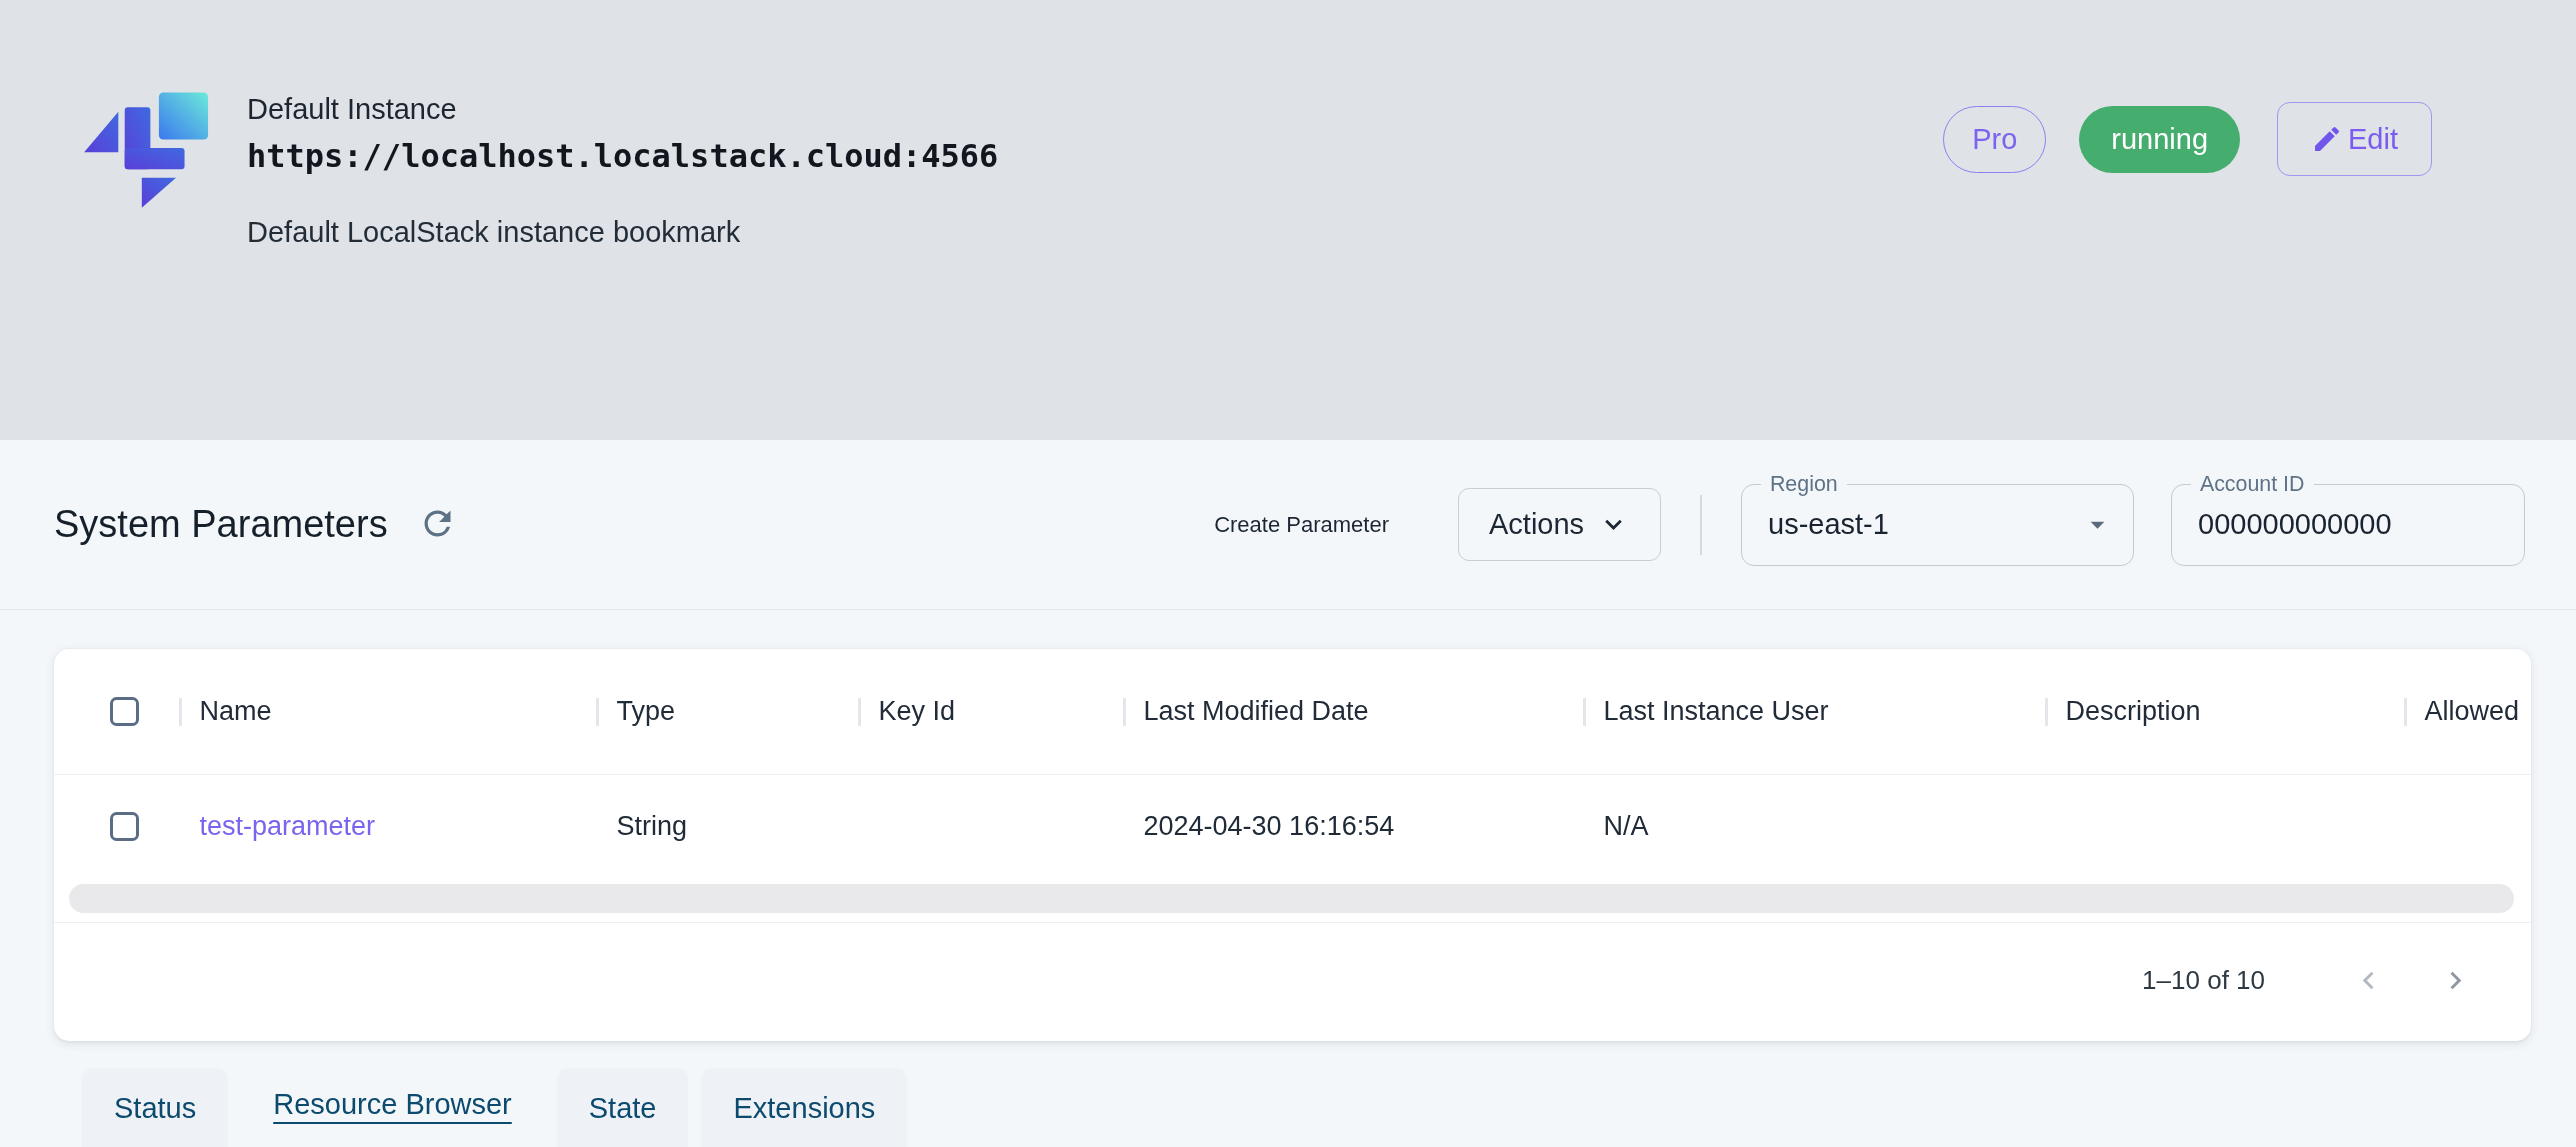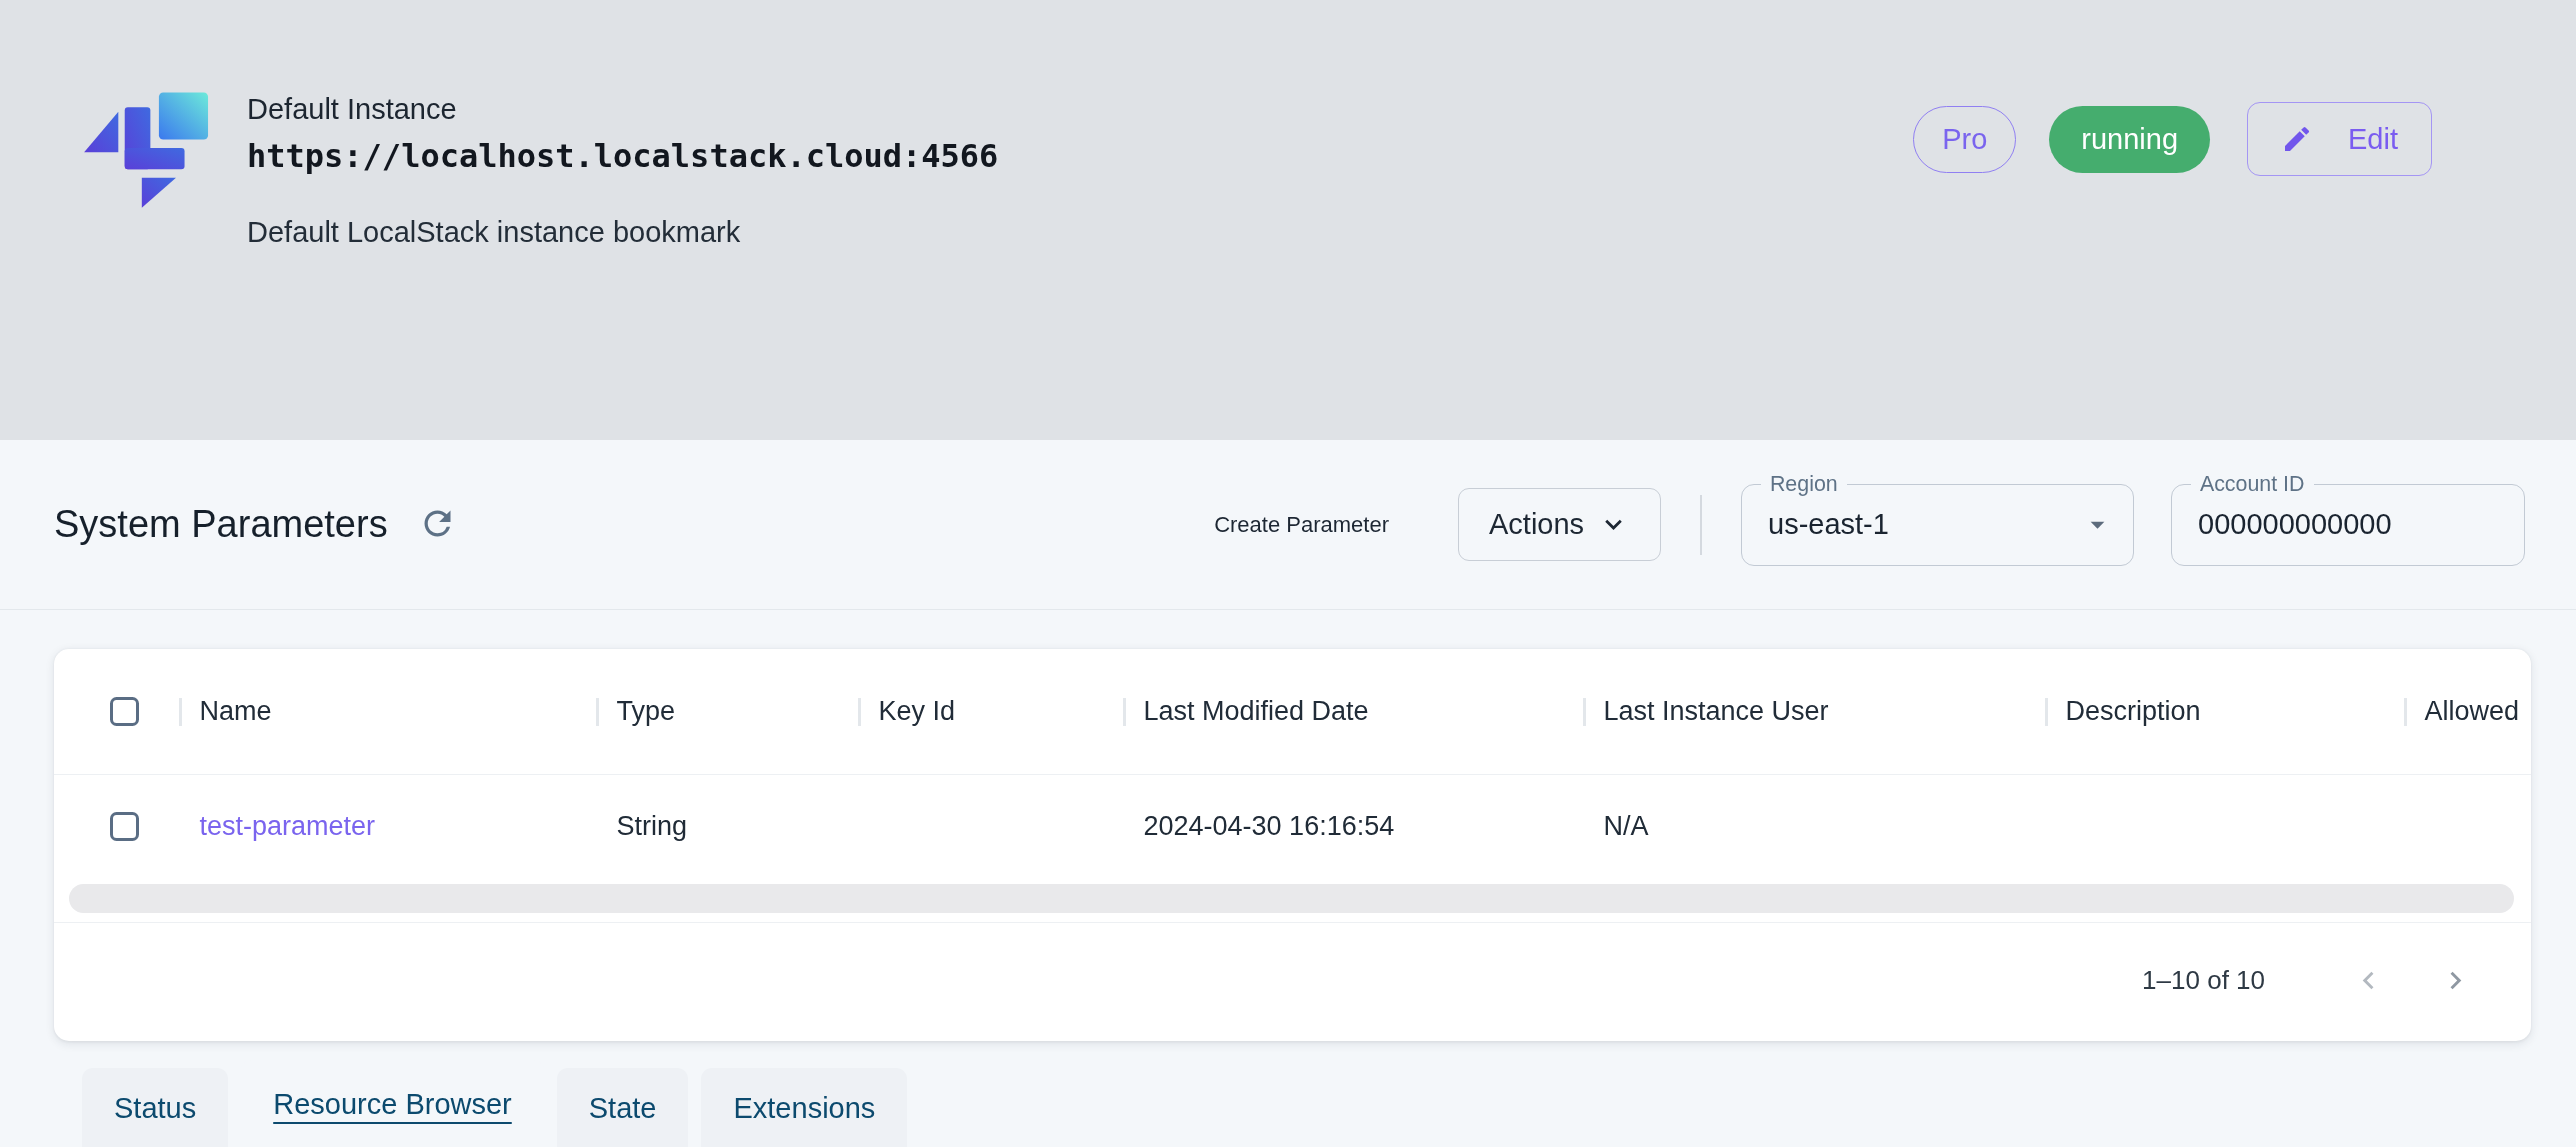--- a/index.html
+++ b/index.html
@@ -35,21 +35,21 @@
   .pill-pro {
     height:67px; padding:0 28px; border:1.9px solid #907ff2; border-radius:37px;
     color:#7a64ee; font-size:29px; display:flex; align-items:center; background:transparent;
   }
   .pill-running {
     margin-left:33px; height:67px; padding:0 32px; border-radius:37px;
     background:#45ad6e; color:#ffffff; font-size:29px; display:flex; align-items:center;
   }
   .btn-edit {
     margin-left:37px; height:74px; padding:16px 33px; border:1.9px solid #a495f4; border-radius:13px;
-    color:#7a5cf0; font-size:29px; display:flex; align-items:center; gap:35px;
+    color:#7a5cf0; font-size:29px; display:flex; align-items:center; gap:5px;
     background:transparent; cursor:pointer;
   }
 
   
   .tabs { position:absolute; left:82px; bottom:0; display:flex; align-items:flex-end; gap:13px; }
   .tab {
     height:80px; padding:0 32px; background:#eef1f5; border-radius:11px 11px 0 0;
     display:flex; align-items:center; color:#0c4a6e; font-size:29px; cursor:pointer;text-align:right;
   }
   .tab.active { height:88px; background:#f4f7fa; }

